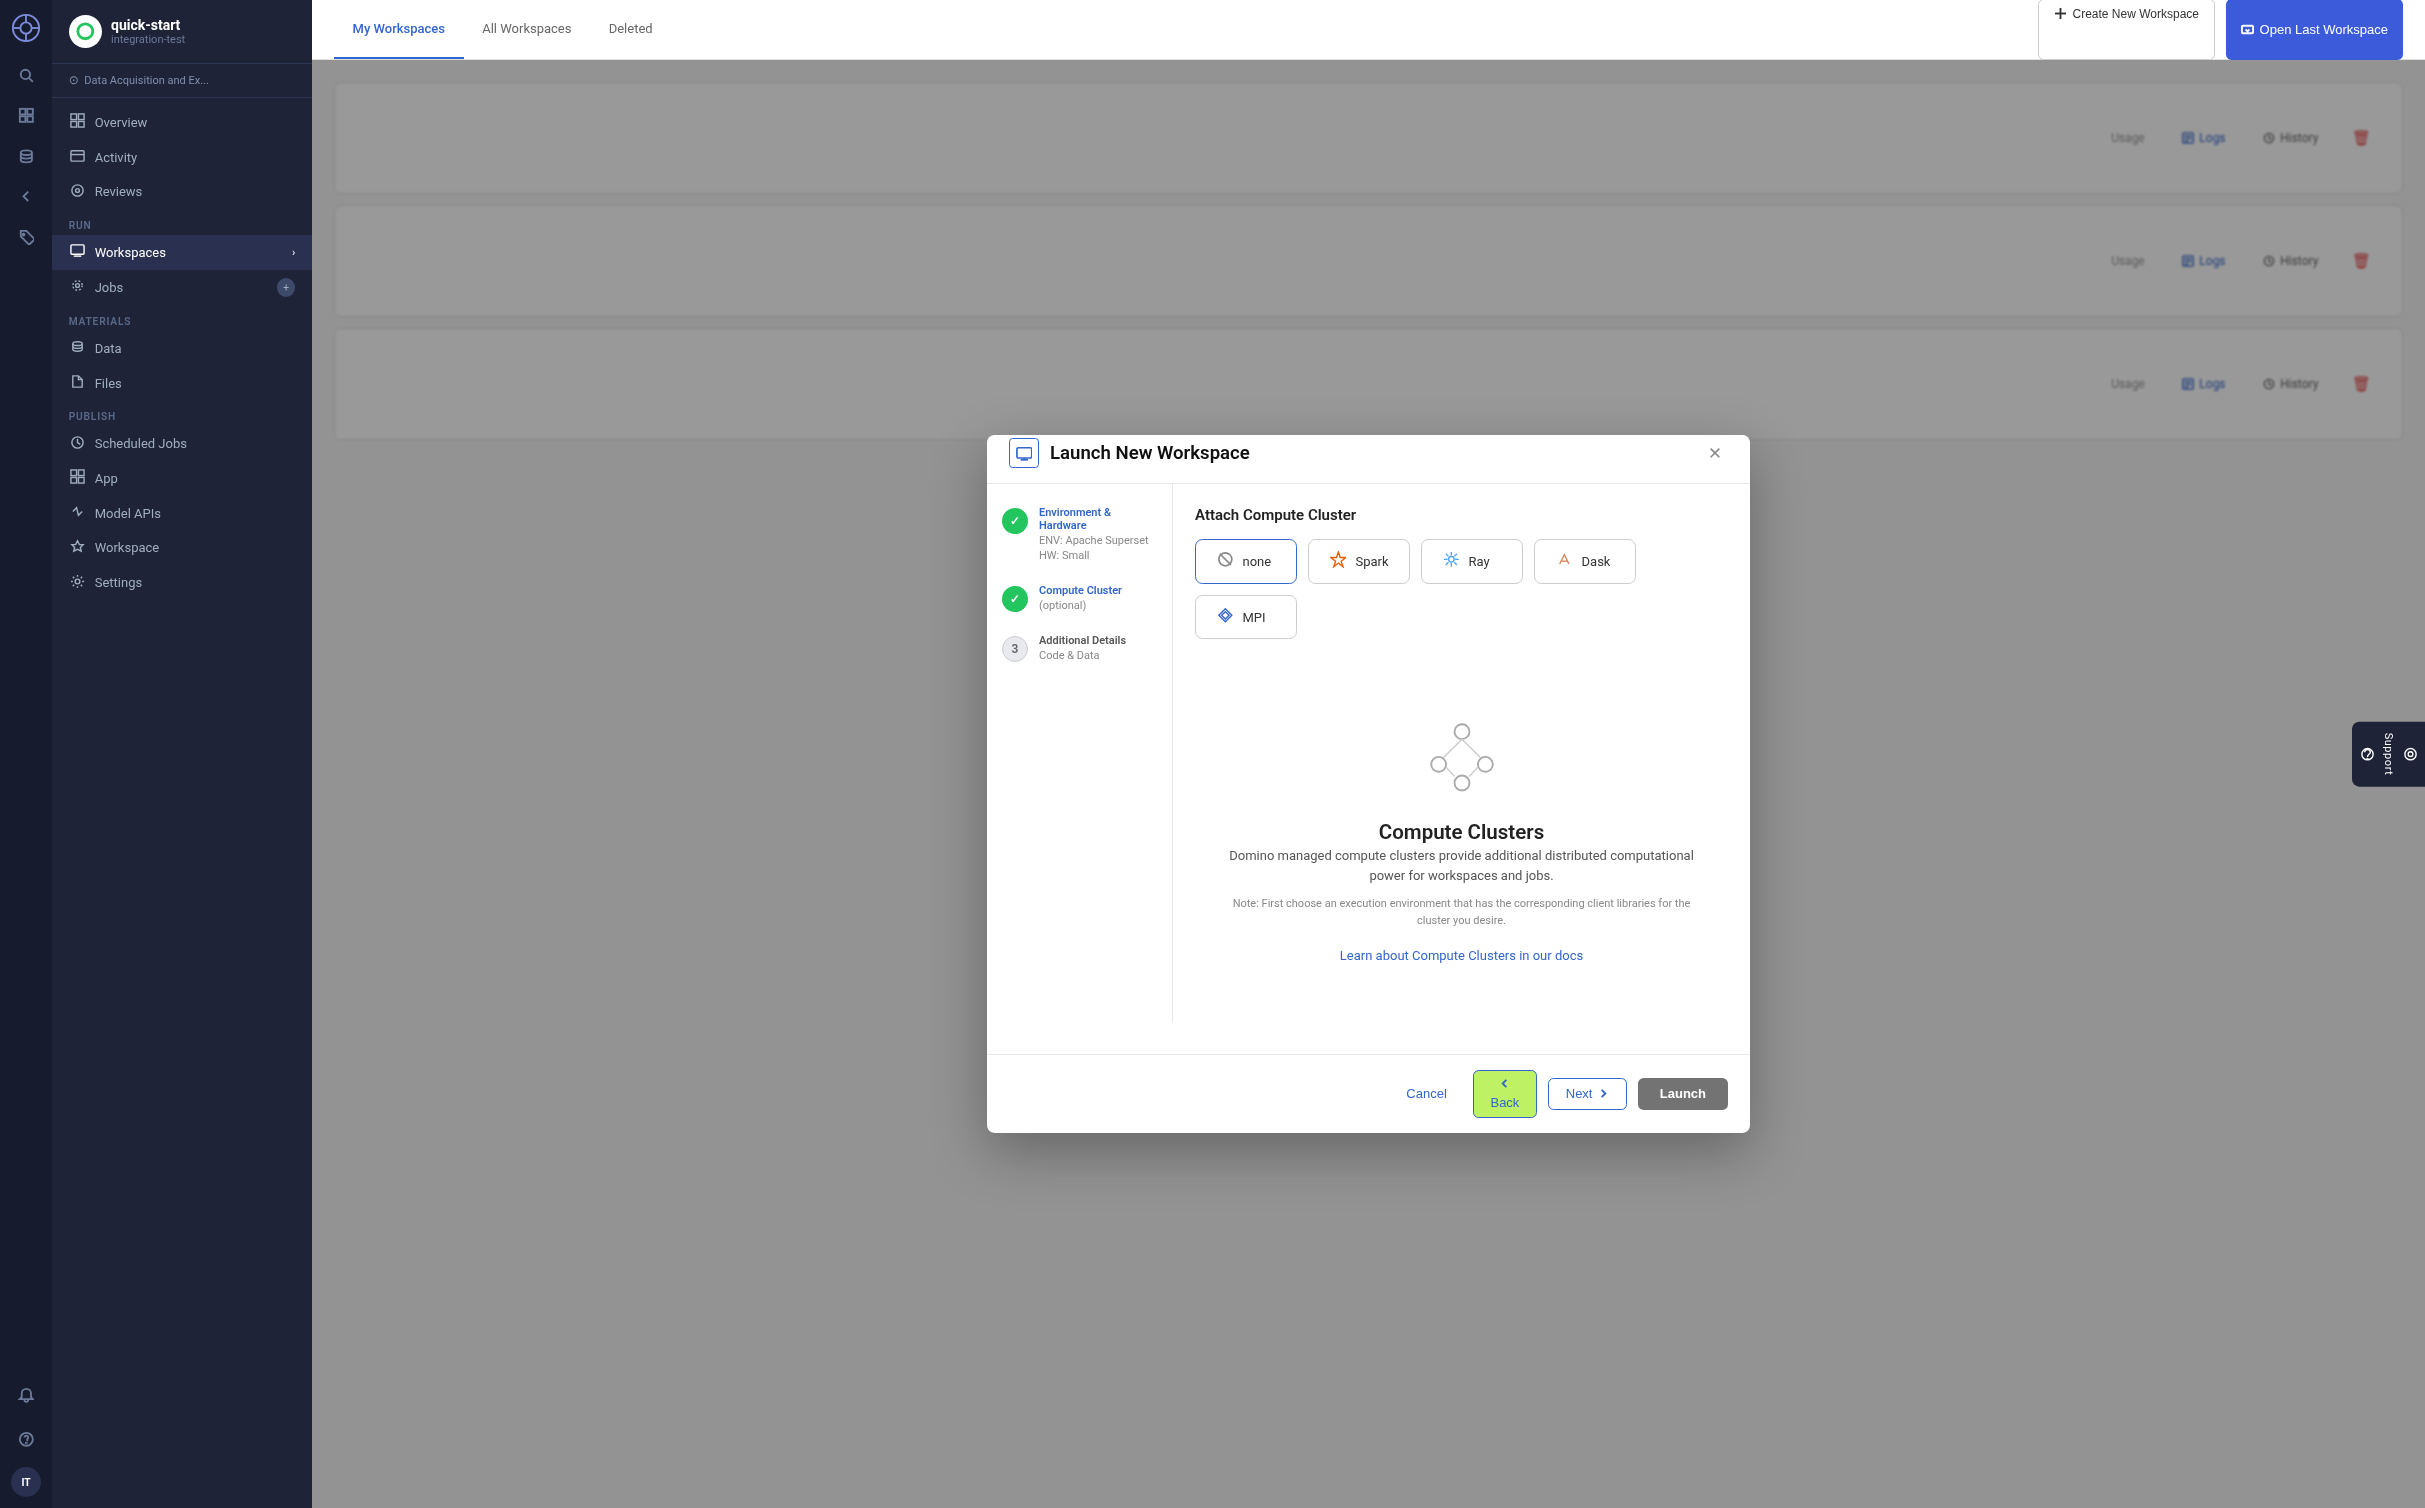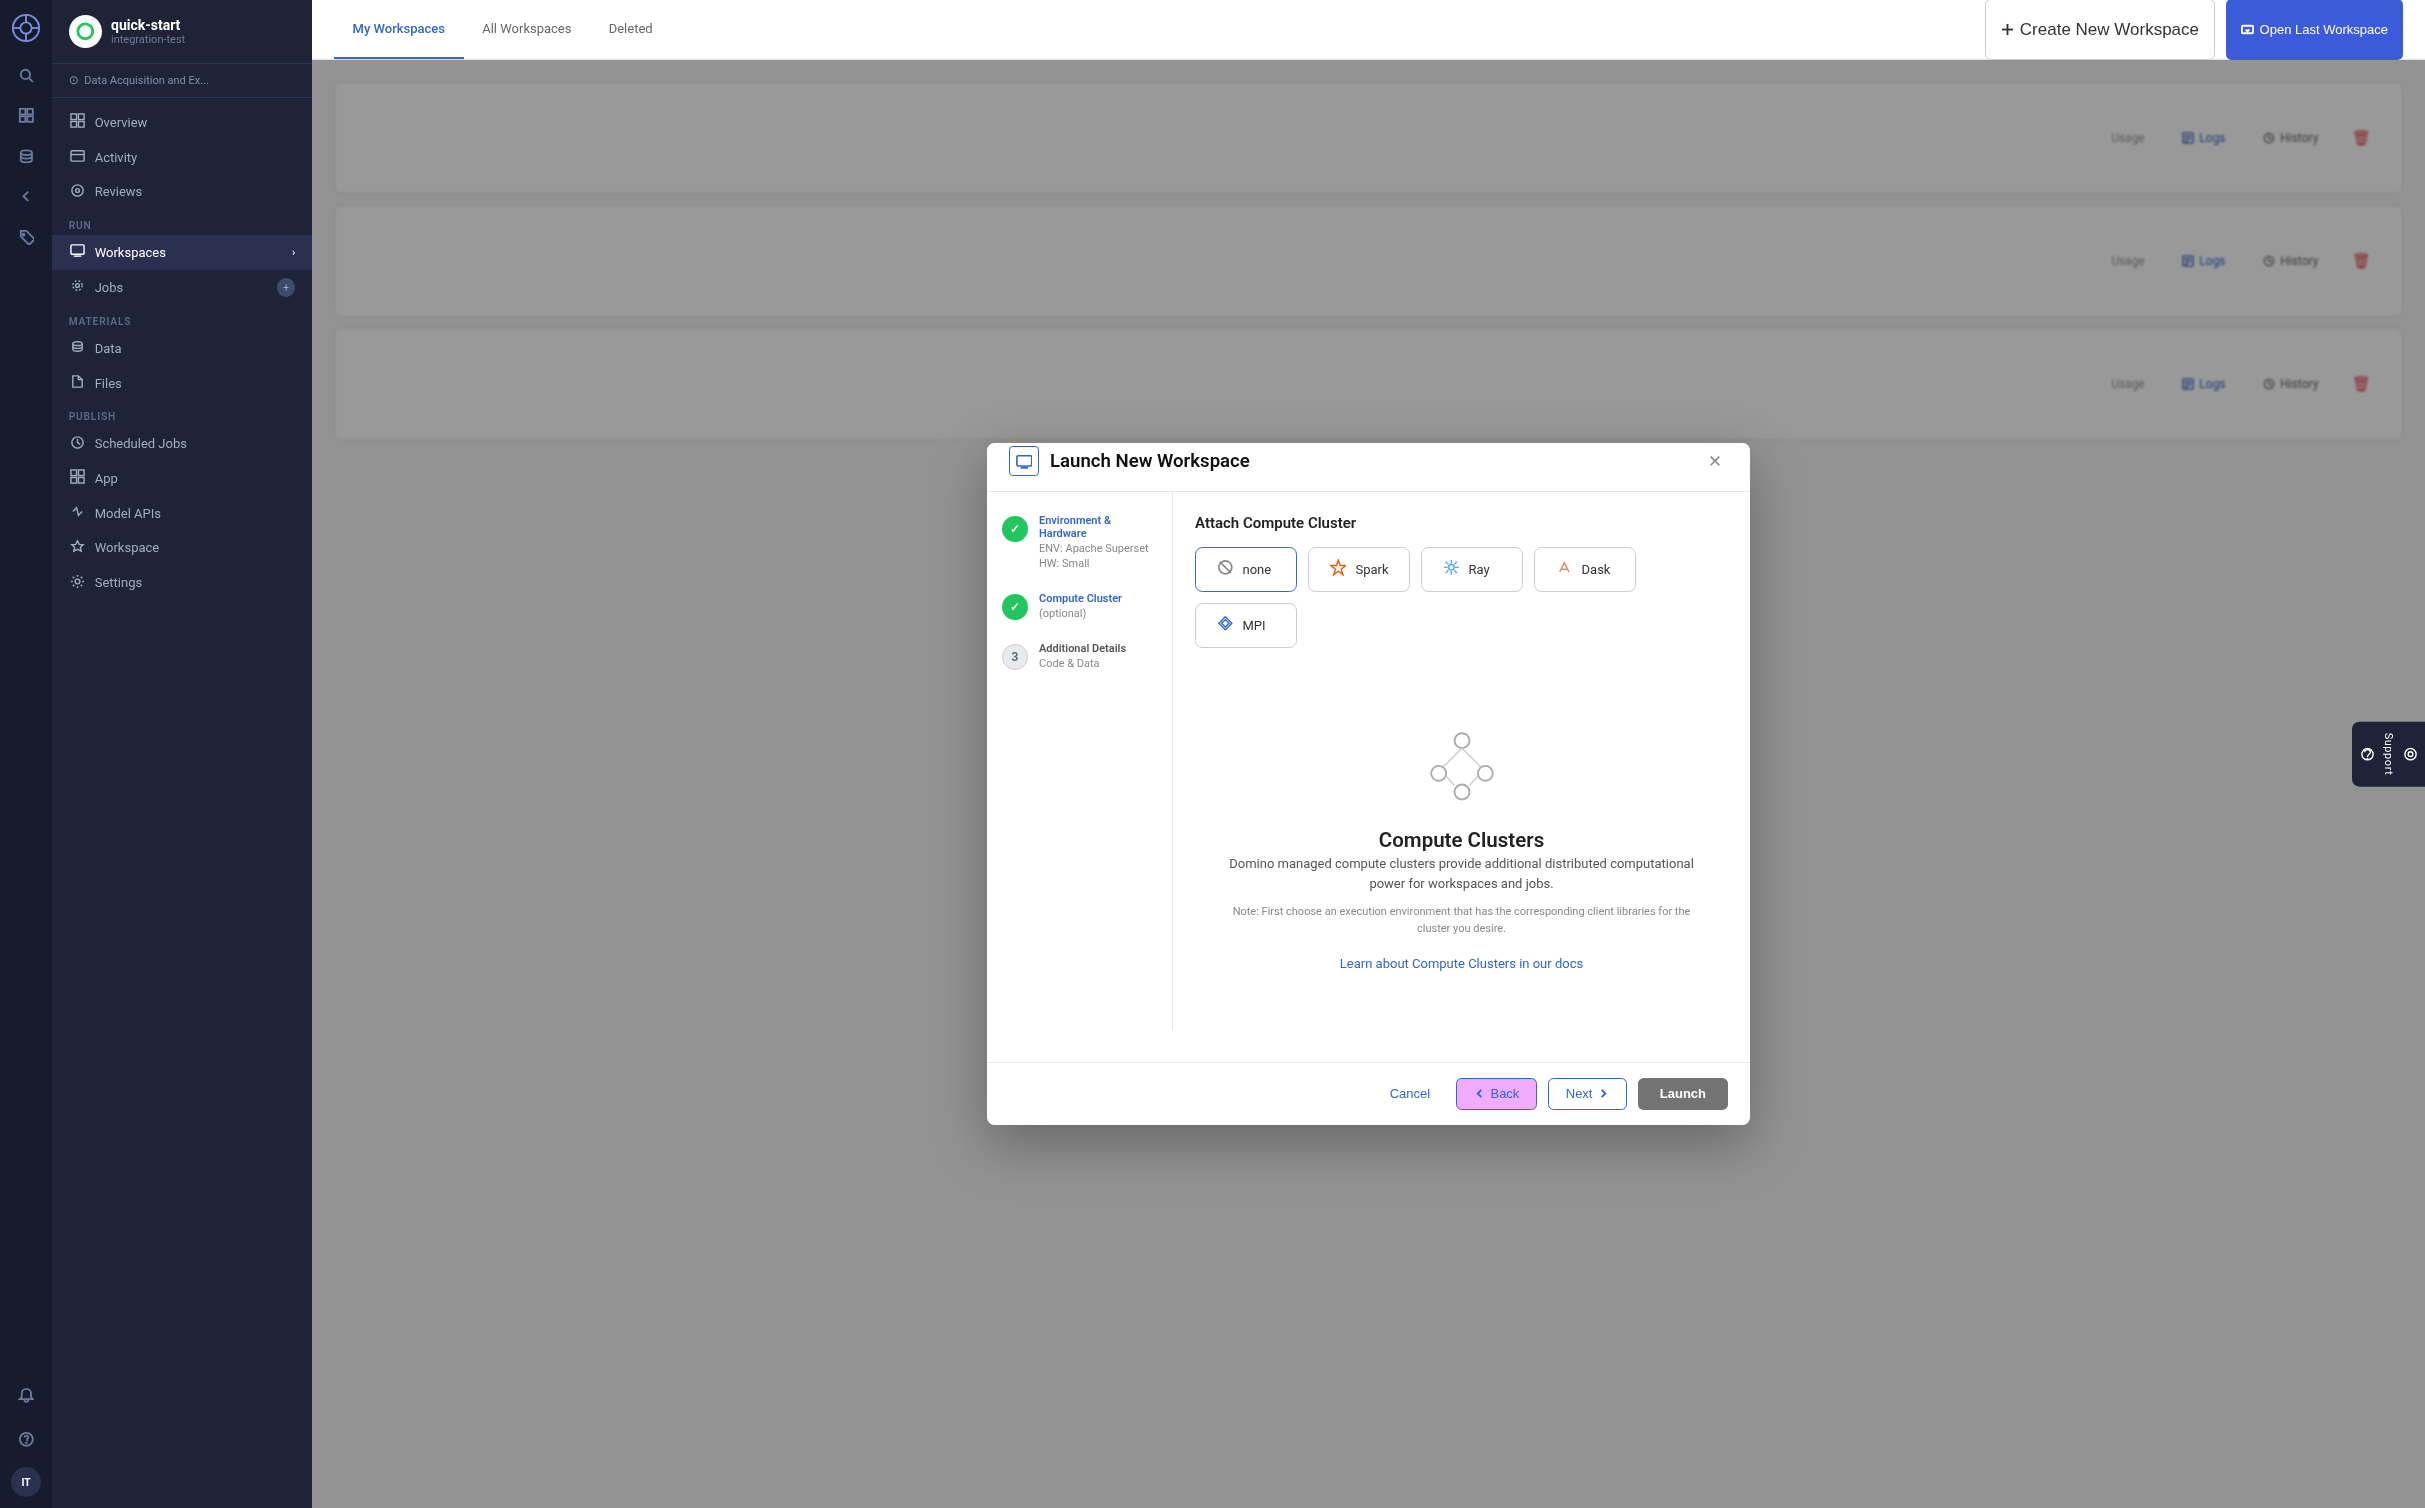--- a/index.html
+++ b/index.html
@@ -34,21 +34,21 @@
 
     
     .main-content { flex: 1; display: flex; flex-direction: column; background: #f5f5f5; position: relative; overflow: hidden; }
 
     
     .topbar { background: #fff; border-bottom: 0.9px solid #e0e0e0; padding: 0 22px; height: 60px; display: flex; align-items: center; gap: 0; flex-shrink: 0; }
     .topbar-tabs { display: flex; gap: 0; height: 100%; }
     .topbar-tab { padding: 0 18.6px; display: flex; align-items: center; font-size: 13px; color: #666; cursor: pointer; border-bottom: 2.8px solid transparent; height: 100%; }
     .topbar-tab.active { color: #3366cc; border-bottom-color: #3366cc; font-weight: 500; }
     .topbar-actions { margin-left: auto; display: flex; gap: 11px; }
-    .btn-outline { border: 0.9px solid #ccc; background: #fff; padding: 7.4px 15px; border-radius: 5.6px; font-size: 17px; cursor: pointer; display: flex; align-items: center; gap: 5.6px; color: #333; }
+    .btn-outline { border: 0.9px solid #ccc; background: #fff; padding: 7.4px 15px; border-radius: 5.6px; font-size: 12px; cursor: pointer; display: flex; align-items: flex-start; gap: 5.6px; color: #333; }
     .btn-primary { background: #3b5bdb; color: #fff; border: none; padding: 23px 15px; border-radius: 5.6px; font-size: 13px; cursor: pointer; display: flex; align-items: center; gap: 5.6px; }
 
     
     .content-area { flex: 1; position: relative; overflow: hidden; }
 
     
     .modal-overlay { position: absolute; inset: 0; background: rgba(0,0,0,0.4); display: flex; align-items: center; justify-content: center; z-index: 10; }
     .modal { background: #fff; border-radius: 7.4px; width: 763px; max-height: 90vh; display: flex; flex-direction: column; box-shadow: 0 18.6px 56px rgba(0,0,0,0.3); }
     .modal-header { display: flex; align-items: center; gap: 11px; padding: 3px 22px 15px; border-bottom: 0.9px solid #e8e8e8; flex-shrink: 0; }
     .modal-header-icon { width: 30px; height: 30px; border: 1.9px solid #3366cc; border-radius: 3.7px; display: flex; align-items: center; justify-content: center; color: #3366cc; font-size: 15px; flex-shrink: 0; }
@@ -82,21 +82,21 @@
     .cluster-info { display: flex; flex-direction: column; align-items: center; justify-content: center; padding: 37px 18.6px; text-align: center; }
     .cluster-info-icon { margin-bottom: 18.6px; }
     .cluster-info-title { font-size: 20.5px; font-weight: 600; color: #222; margin-bottom: 2px; }
     .cluster-info-desc { font-size: 13px; color: #555; max-width: 502px; margin-bottom: 11px; line-height: 1.5; }
     .cluster-info-note { font-size: 11px; color: #888; max-width: 465px; margin-bottom: 18.6px; line-height: 1.5; }
     .cluster-info-link { font-size: 13px; color: #3366cc; text-decoration: none; cursor: pointer; }
 
     
     .modal-footer { padding: 15px 22px; border-top: 0.9px solid #e8e8e8; display: flex; align-items: center; justify-content: flex-end; gap: 11px; flex-shrink: 0; margin-top: 32px; }
     .btn-cancel { background: none; border: none; color: #3366cc; font-size: 13px; cursor: pointer; padding: 7.4px 15px; border-radius: 5.6px; }
-    .btn-back { border: 1.4px solid #3366cc; background: #f0abfc; color: #3366cc; padding: 7.4px 16.7px; border-radius: 5.6px; font-size: 13px; cursor: pointer; display: flex; align-items: center; gap: 5.6px; }
+    .btn-back { border: 1.4px solid #3366cc; background: #bef264; color: #3366cc; padding: 7.4px 16.7px; border-radius: 5.6px; font-size: 13px; cursor: pointer; display: flex; align-items: center; gap: 5.6px; flex-direction: column; }
     .btn-next { border: 1.4px solid #3366cc; background: #fff; color: #3366cc; padding: 7.4px 16.7px; border-radius: 5.6px; font-size: 13px; cursor: pointer; display: flex; align-items: center; gap: 5.6px; }
     .btn-launch { background: #737373; color: #fff; border: none; padding: 8.4px 22px; border-radius: 5.6px; font-size: 13px; font-weight: 600; cursor: pointer; }
 
     
     .support-btn { position: fixed; right: 0; top: 50%; transform: translateY(-50%); background: #1e2337; color: #fff; padding: 11px 7.4px; border-radius: 7.4px 0 0 7.4px; writing-mode: vertical-rl; text-orientation: mixed; font-size: 12px; cursor: pointer; display: flex; flex-direction: column; align-items: center; gap: 7.4px; z-index: 100; }
 
     
     .network-svg { width: 84px; height: 84px; }
 
     

